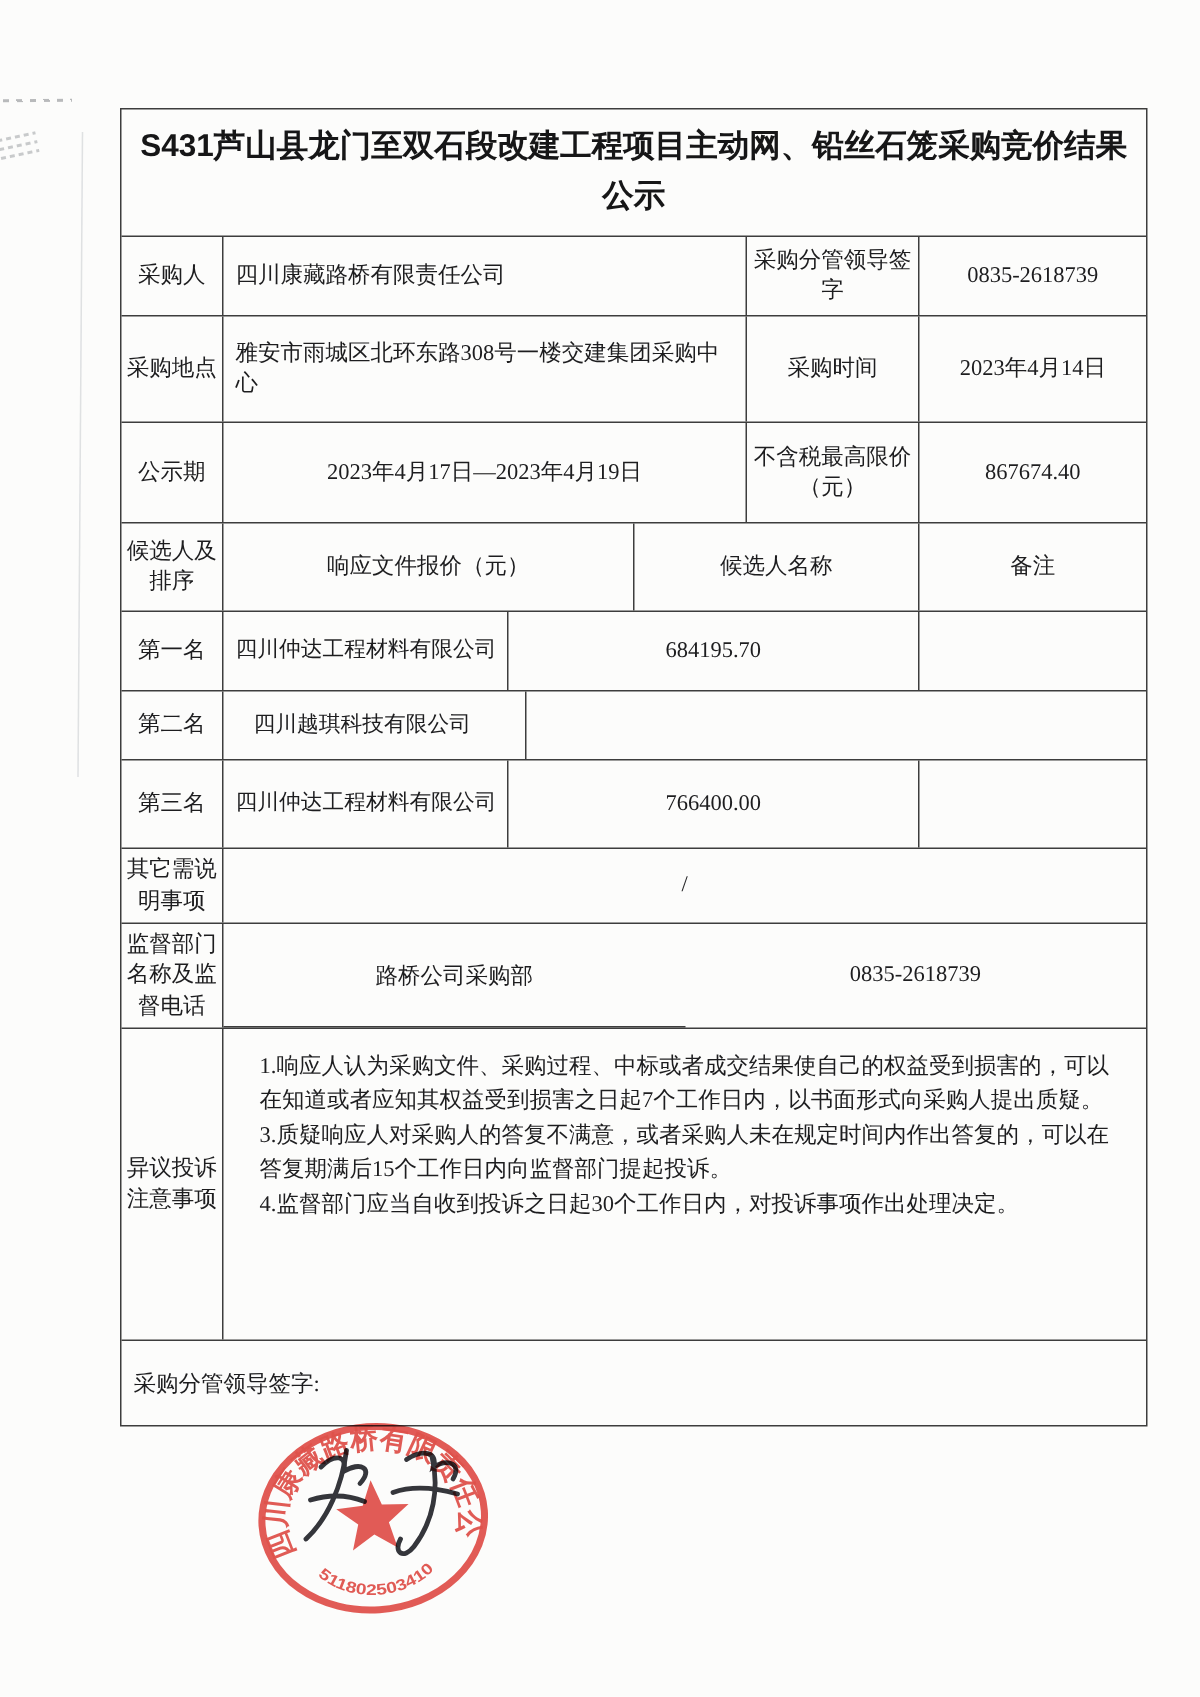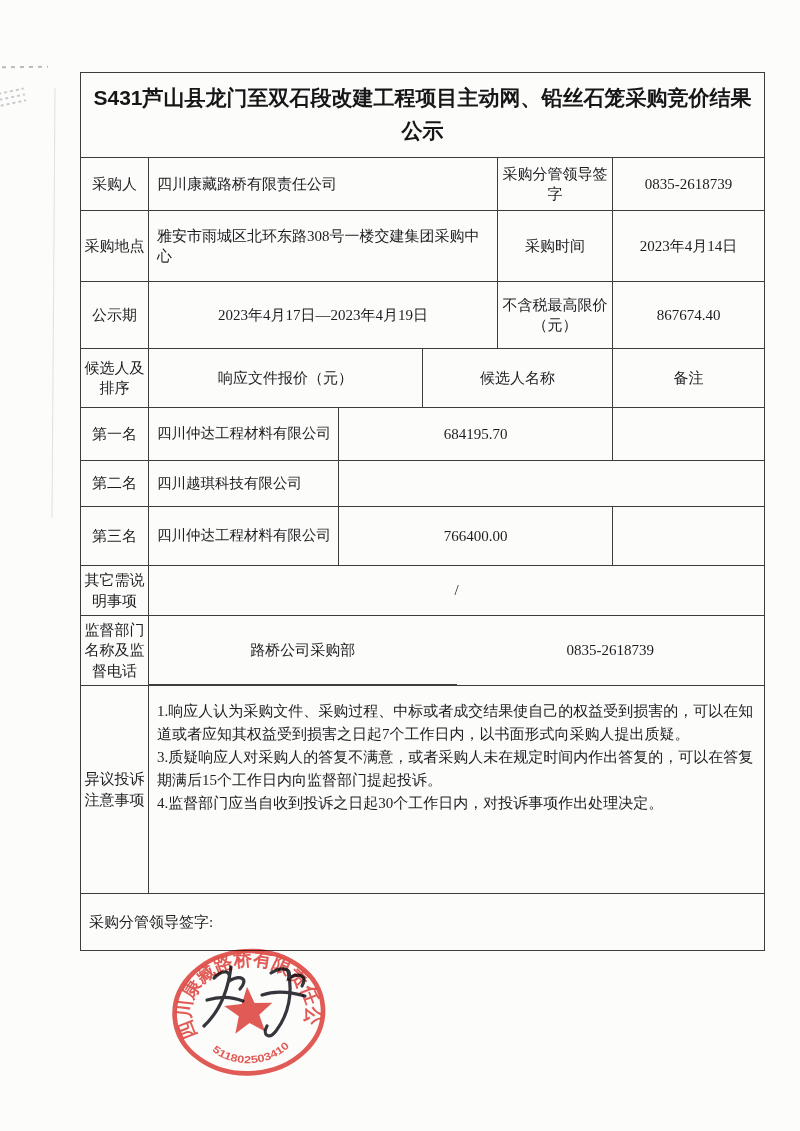--- a/index.html
+++ b/index.html
@@ -48,41 +48,41 @@
   .n2{width:190px;flex:none;}
   .n3{width:274px;flex:none;}
   .nowrap{white-space:nowrap;font-size:14.5px;}
   .h-title{height:85px;}
   .h-proj{height:65px;}
   .h-buyer{height:53px;}
   .h-loc{height:71px;}
   .h-period{height:67px;}
   .h-chead{height:59px;}
   .h-r1{height:53px;}
-  .h-r2{height:46px;}
+  .h-r2{height:46px;gap:12px;}
   .h-r3{height:59px;justify-content:flex-end;}
   .h-other{height:50px;}
   .h-sup{height:70px;}
   .h-obj{height:208px;}
   .h-sign{height:56px;}
 
   .title-cell{
     width:100%;display:flex;align-items:center;justify-content:center;
     font-family:"Liberation Sans","DejaVu Sans",sans-serif;
     font-weight:700;font-size:21px;line-height:1.55;text-align:center;
     padding:4px 2px;box-sizing:border-box;color:#161617;
   }
   .sup-col{flex:1;display:flex;flex-direction:row;}
   .sup-sub{flex:1;display:flex;align-items:center;justify-content:center;}
   .sup-sub:first-child{border-bottom:1.5px solid #3d3d3d;}
   .obj-content{
     display:block;text-align:left;padding:14px 10px 6px 8px;line-height:1.53;
     align-items:flex-start;
   }
-  .obj-line{display:block;}
+  .obj-line{display:block;margin-left:16px;}
   .sign-cell{width:100%;display:flex;align-items:center;padding-left:8px;box-sizing:border-box;}
 
   
   .seal{
     position:absolute;left:155px;top:935px;width:188px;height:160px;
     mix-blend-mode:multiply;opacity:.92;transform:rotate(-4deg);
   }
   .autograph{
     position:absolute;left:192px;top:960px;width:130px;height:88px;
     mix-blend-mode:multiply;opacity:.92;

